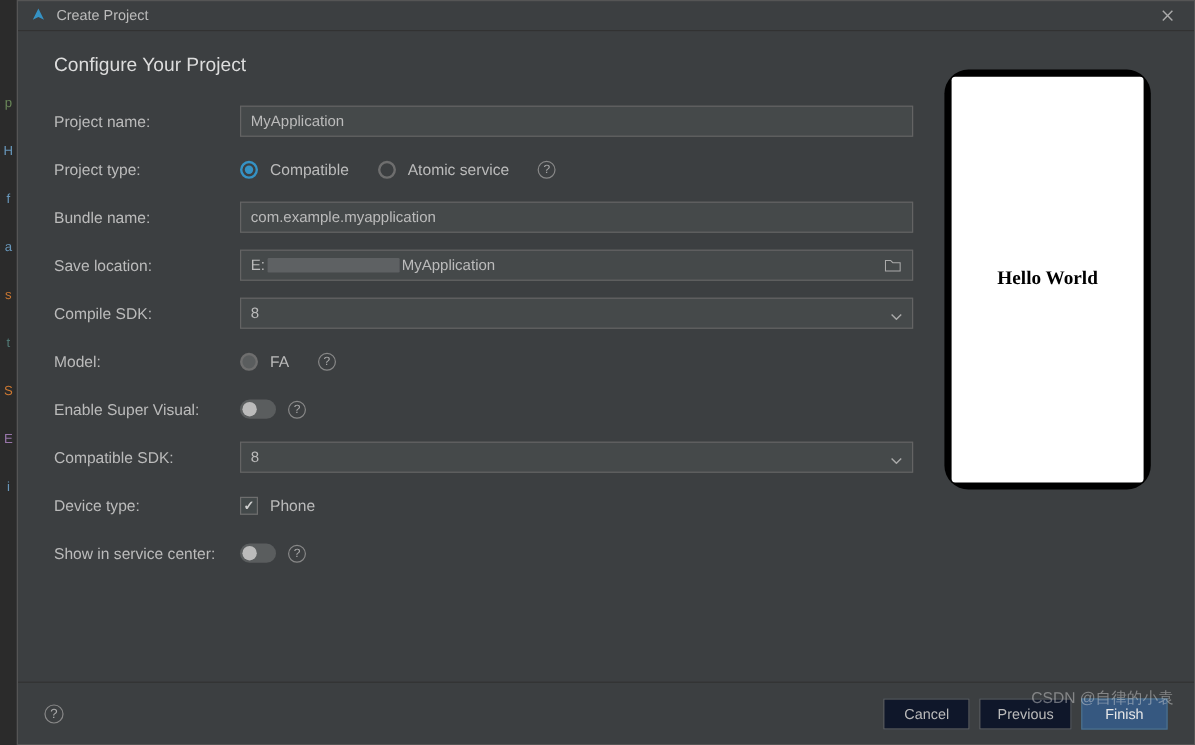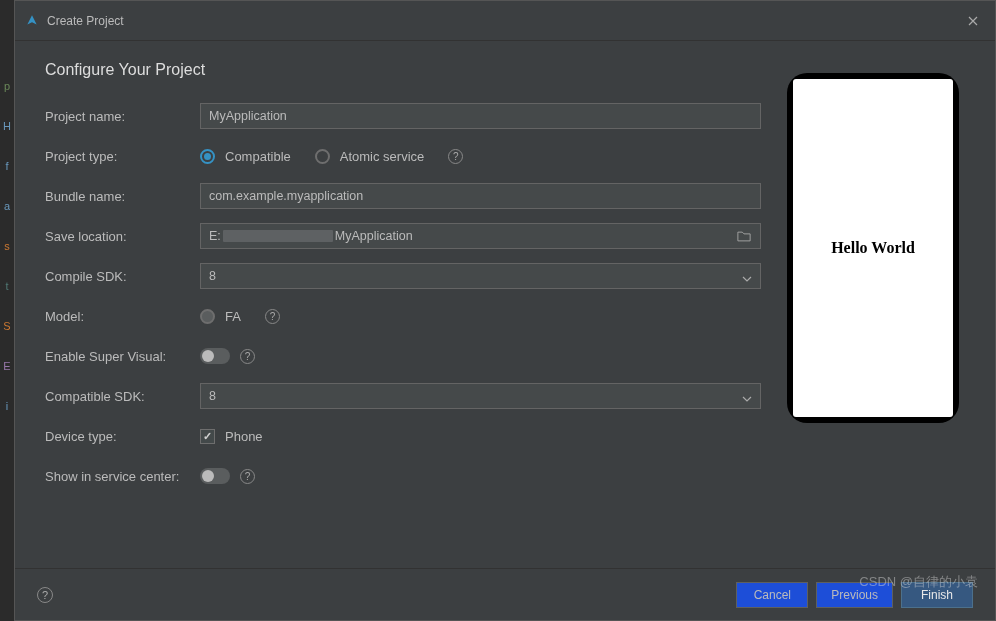--- a/index.html
+++ b/index.html
@@ -26,21 +26,21 @@
     .left-gutter span:nth-child(8){color:#9876aa;}
     .left-gutter span:nth-child(9){color:#6897bb;}
 
     .dialog {
       position: absolute; left: 14px; top: 0; right: 0; bottom: 0;
       background: #3c3f41;
       display: flex; flex-direction: column;
       border: 1px solid #555;
     }
     .titlebar {
-      height: 40px; display: flex; align-items: center;
+      height: 25px; display: flex; align-items: center;
       padding: 0 10px; border-bottom: 1px solid #323232;
       color: #bbbbbb; font-size: 12px;
     }
     .titlebar .logo {
       width: 14px; height: 14px; margin-right: 8px;
       display: inline-flex; align-items: center; justify-content: center;
     }
     .titlebar .close {
       margin-left: auto; width: 24px; height: 20px;
       display:flex; align-items:center; justify-content:center;
@@ -123,21 +123,21 @@
       height: 52px; border-top:1px solid #323232;
       display:flex; align-items:center; padding: 0 22px;
     }
     .footer .help-btn {
       width: 16px; height: 16px; border:1px solid #888; border-radius:50%;
       display:inline-flex; align-items:center; justify-content:center;
       font-size:11px; color:#aaa;
     }
     .footer .btns { margin-left:auto; display:flex; gap:8px;}
     .btn {
-      min-width: 72px; height: 26px; background:#1d4ed8;
+      min-width: 72px; height: 26px; background:#0f172a;
       border:1px solid #5e6060; color:#bbbbbb; font-size:12px;
       display:inline-flex; align-items:center; justify-content:center;
       cursor:pointer; padding: 0 14px;
     }
     .btn.primary { background:#365880; border-color:#4c708c; color:#e8e8e8;}
     .watermark {
       position:absolute; right:18px; bottom:30px;
       color: rgba(220,220,220,0.45); font-size:13px; pointer-events:none;
       font-family: Arial, sans-serif;
     }

